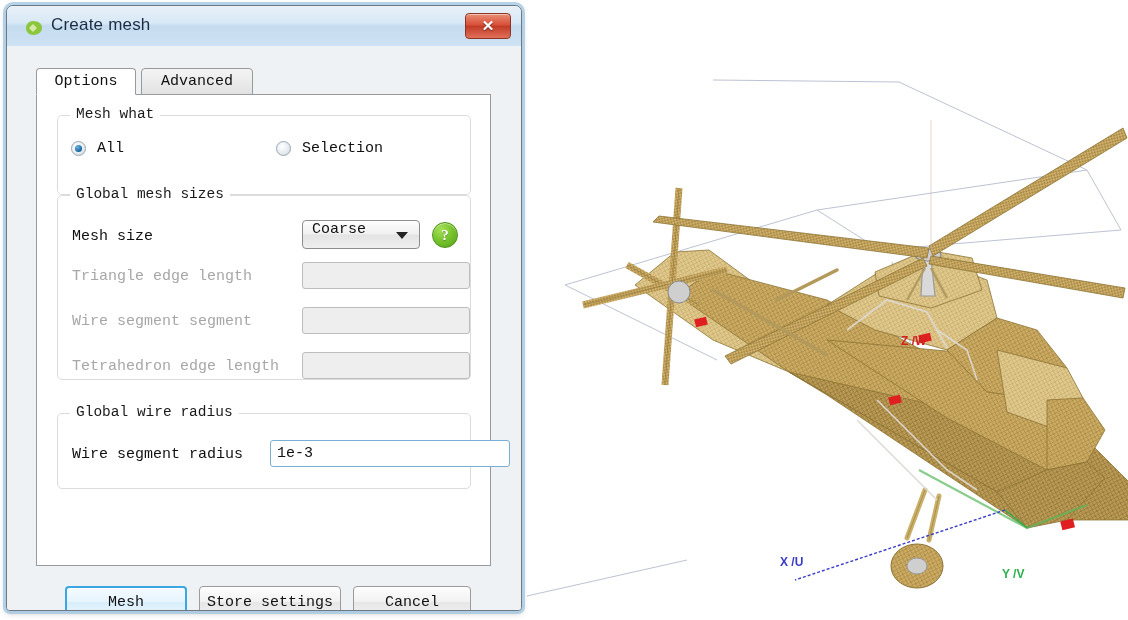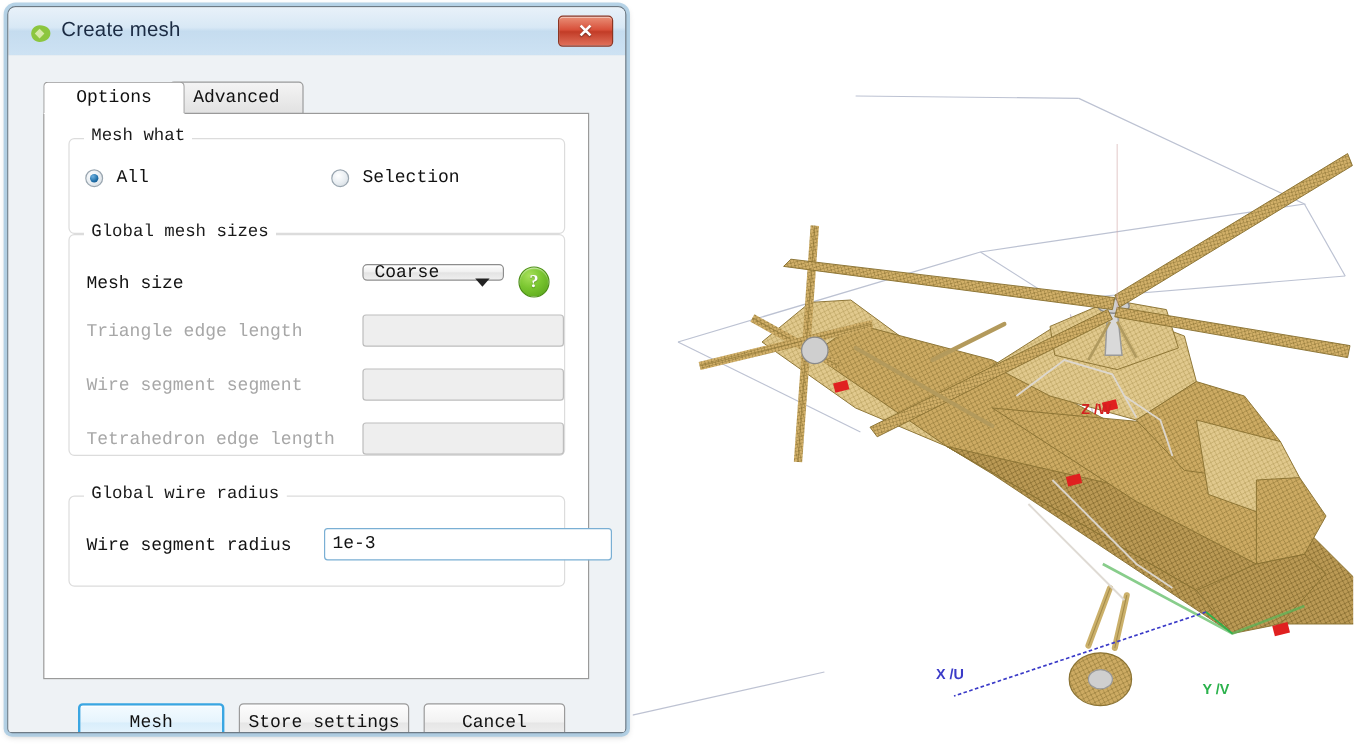--- a/index.html
+++ b/index.html
@@ -91,21 +91,21 @@
     box-sizing: border-box;
     font-family: "Liberation Mono", "DejaVu Sans Mono", monospace;
     font-size: 15px;
     color: #111;
     display: flex; align-items: center; justify-content: center;
     border: 1px solid #9a9a9a;
     border-radius: 4px 4px 0 0;
     cursor: pointer;
   }
   .tab.active {
-    left: 0; width: 118px;
+    left: 0; width: 100px;
     background: #ffffff;
     border-bottom: 1px solid #ffffff;
     z-index: 3;
   }
   .tab.inactive {
     left: 105px; width: 112px;
     background: linear-gradient(to bottom,#f4f4f4 0%, #e2e2e2 100%);
     border-bottom: 1px solid #9a9a9a;
     z-index: 2;
   }
@@ -186,25 +186,25 @@
   .tinput.enabled {
     background: #ffffff;
     border: 1px solid #7aafd4;
     color: #111;
   }
 
   
   .combo {
     position: absolute;
     box-sizing: border-box;
-    height: 14px;
+    height: 29px;
     border: 1px solid #8d8d8d;
     border-radius: 4px;
     background: linear-gradient(to bottom,#fdfdfd 0%, #f0f0f0 48%, #e3e3e3 52%, #efefef 100%);
-    display: flex; align-items: center;
+    display: flex; 
     cursor: pointer;
     box-shadow: inset 0 1px 0 #ffffff;
   }
   .combo .ctext {
     margin-left: 9px;
     font-family: "Liberation Mono", "DejaVu Sans Mono", monospace;
     font-size: 15px; color: #111;
   }
   .combo .carrow {
     position: absolute; right: 11px; top: 11px;

